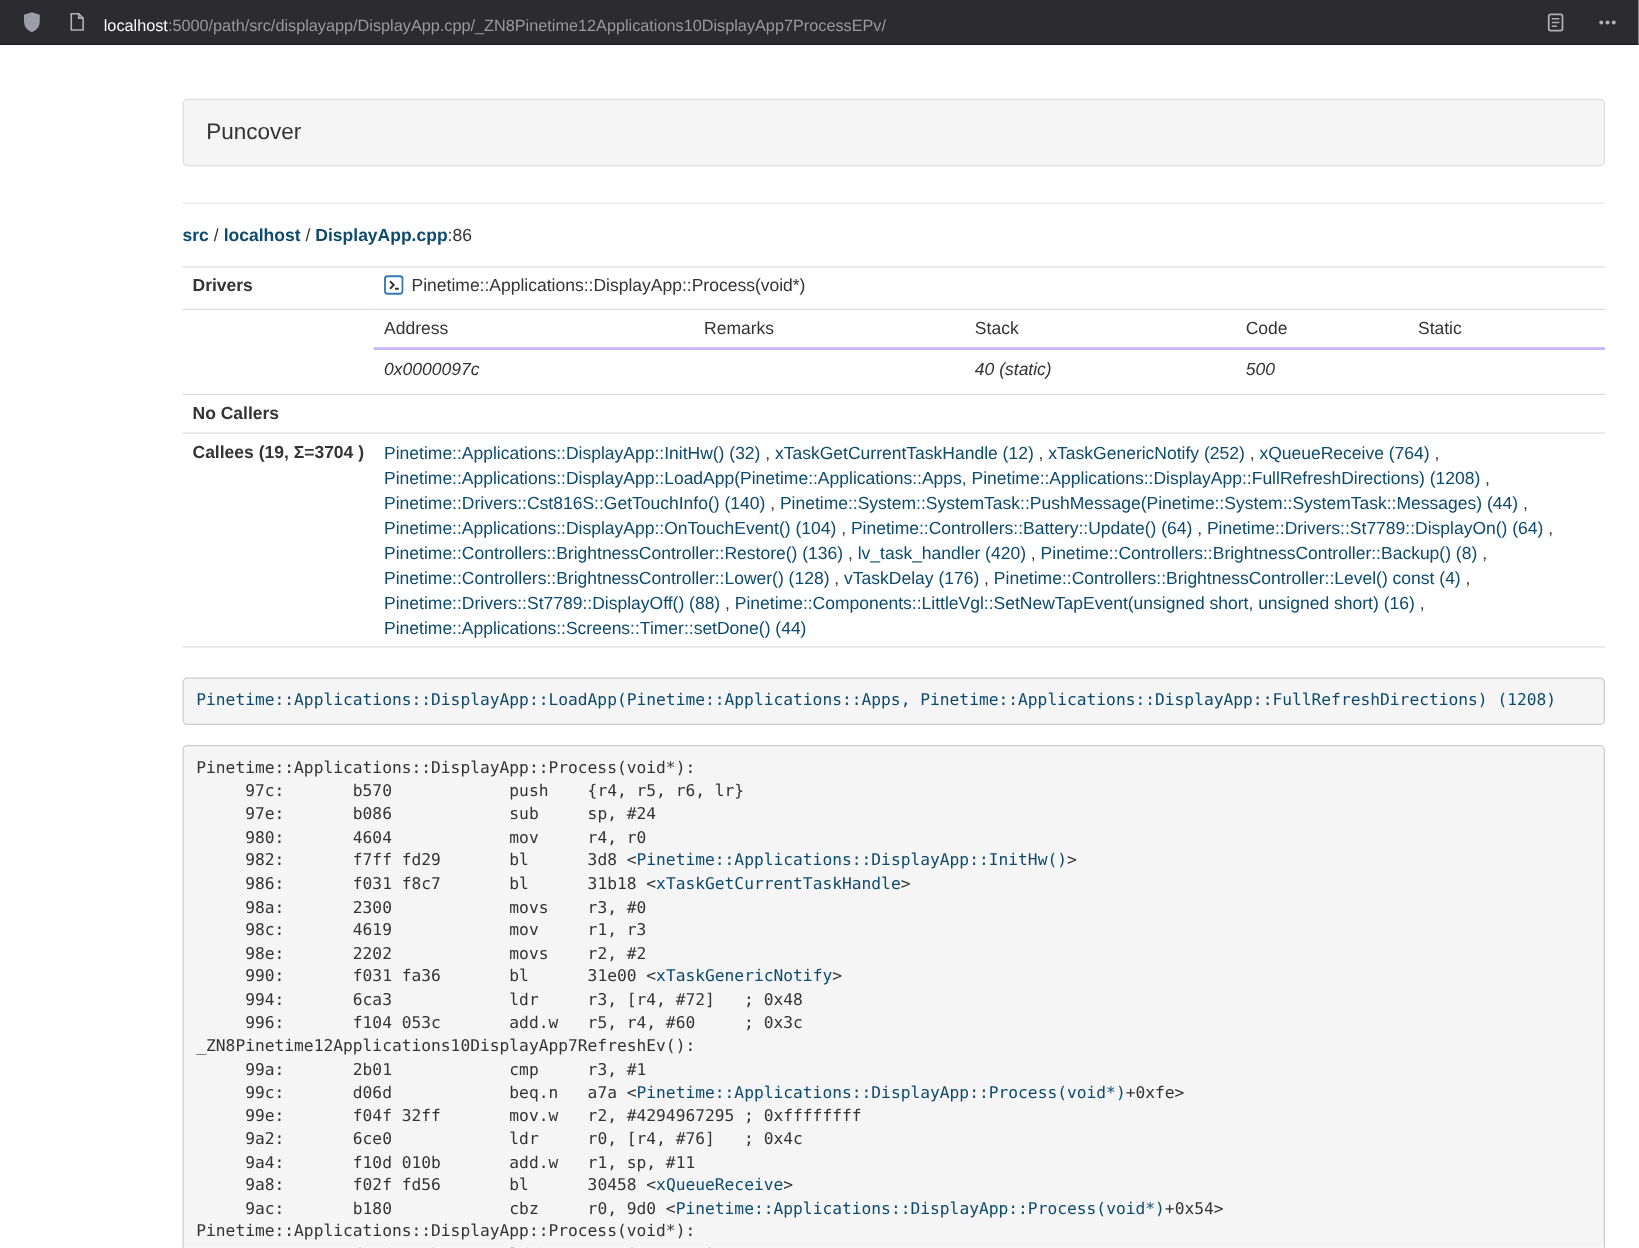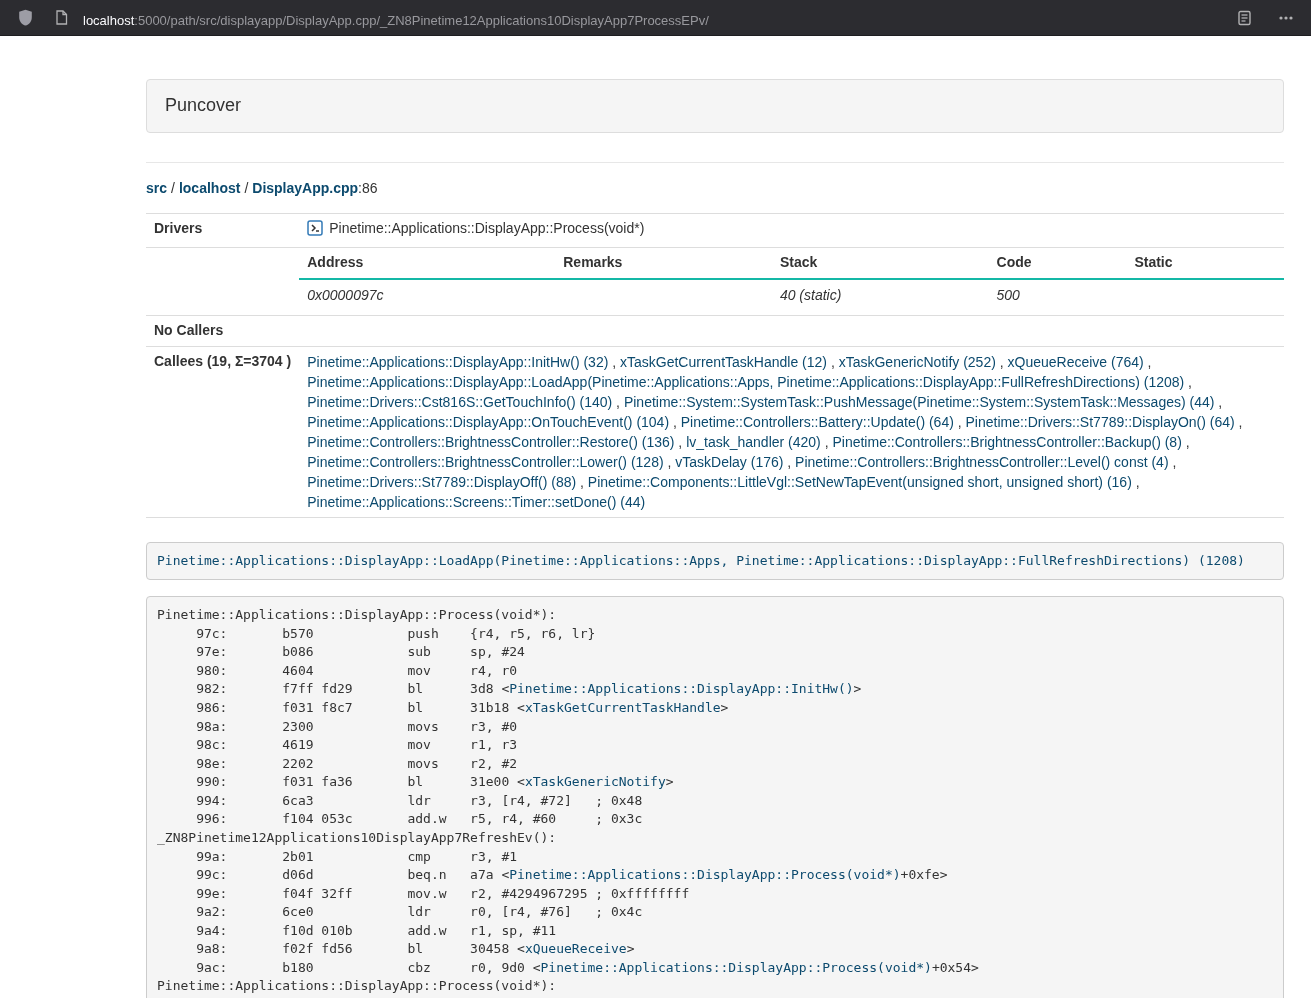--- a/index.html
+++ b/index.html
@@ -50,21 +50,21 @@
     border-top: 1px solid #ddd; padding: 5px 8px;
     text-align: left; vertical-align: top;
   }
   .main-table > tbody > tr > th.label {
     width: 145px; font-weight: bold; white-space: nowrap;
   }
   .main-table > tbody > tr > td.stats-cell { padding: 0; }
 
   .stats-table { width: 100%; }
   .stats-table th, .stats-table td { padding: 5px 8px; text-align: left; }
-  .stats-table thead th { font-weight: bold; border-bottom: 2px solid #14b8a6; }
+  .stats-table thead th { font-weight: normal; border-bottom: 2px solid #c4b5fd; }
   .stats-table tbody td { padding-top: 6px; padding-bottom: 9px; font-style: italic; }
   .c0 { width: 26%; } .c1 { width: 22%; } .c2 { width: 22%; }
   .c3 { width: 14%; } .c4 { width: 16%; }
 
   .fn-icon { display: inline-block; vertical-align: -3px; margin-right: 6px; }
   .callees-cell { line-height: 20px; }
   .callee-sep { color: #333; }
 
   pre {
     margin: 0; background: #f5f5f5; border: 1px solid #ccc; border-radius: 4px;

